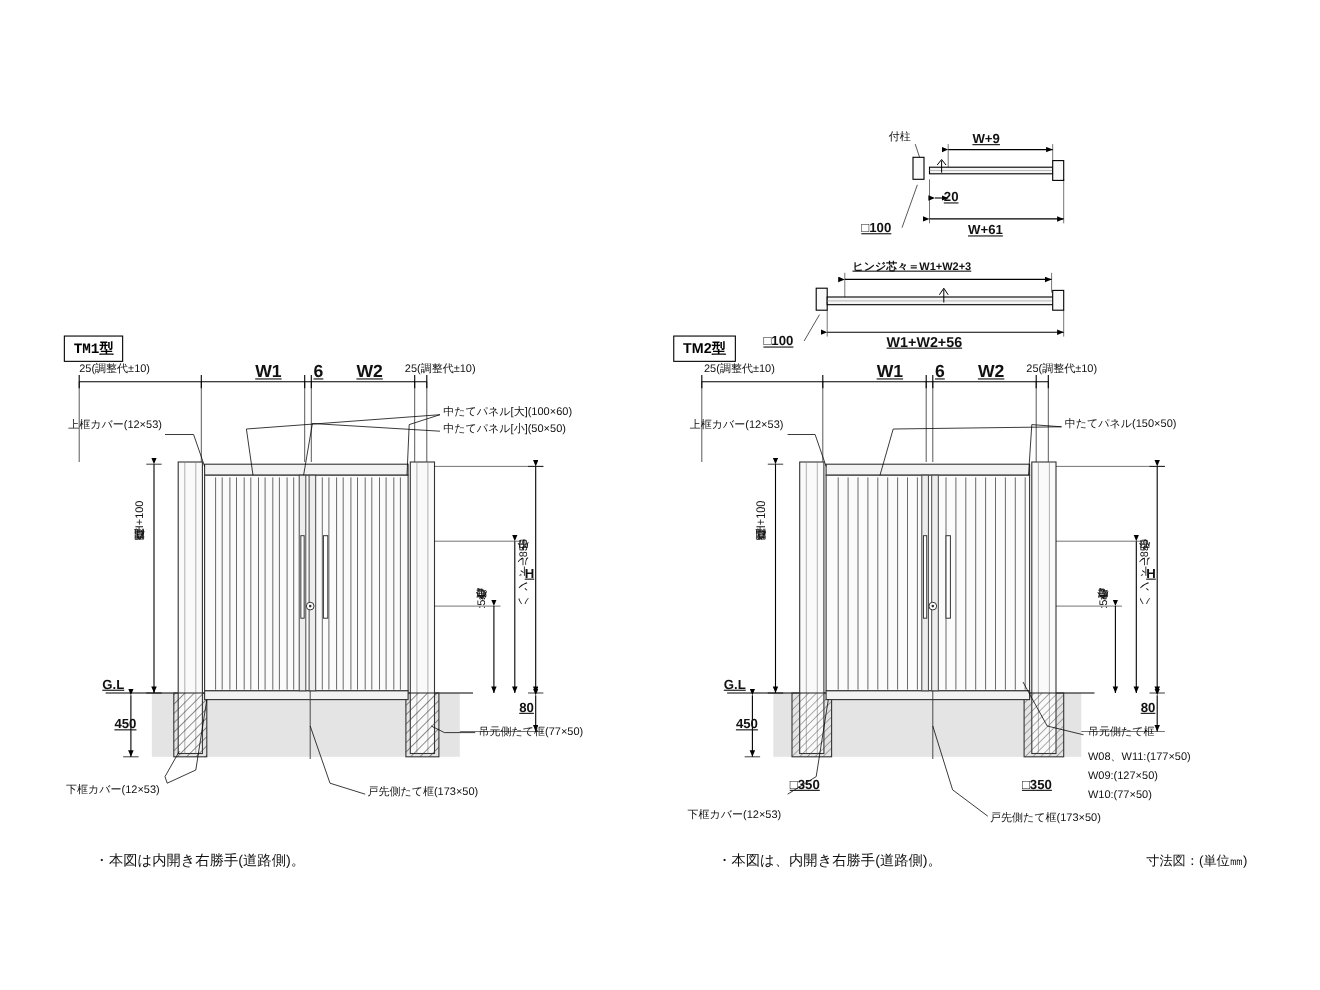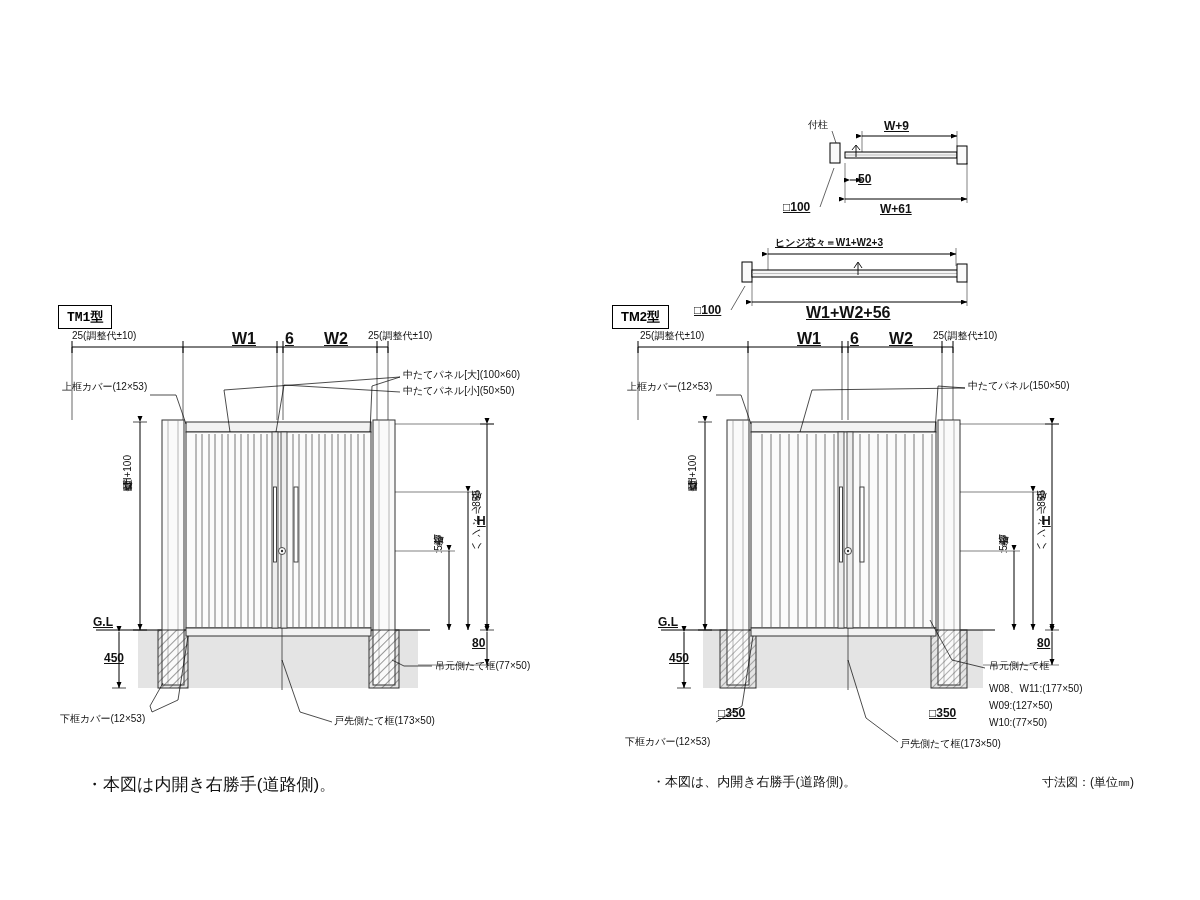--- a/index.html
+++ b/index.html
@@ -312,32 +312,32 @@
   <div class="lbl b" style="left:477px;top:514px;font-size:12px;">H</div>
   <div class="lbl b" style="left:472px;top:636px;font-size:12px;">80</div>
   <div class="lbl b" style="left:104px;top:651px;font-size:12px;">450</div>
 
   <div class="lbl b" style="left:93px;top:615px;font-size:12px;">G.L</div>
 
   <div class="lbl sm" style="left:435px;top:660px;">吊元側たて框(77×50)</div>
   <div class="lbl sm" style="left:334px;top:715px;">戸先側たて框(173×50)</div>
   <div class="lbl sm" style="left:60px;top:713px;">下框カバー(12×53)</div>
 
-  <div class="lbl" style="left:86px;top:774px;font-size:17px;">・本図は内開き右勝手(道路側)。</div>
+  <div class="lbl" style="left:86px;top:774px;font-size:13px;">・本図は内開き右勝手(道路側)。</div>
 
   <div class="boxlbl" style="left:612px;top:305px;">TM2型</div>
 
   <div class="lbl sm" style="left:808px;top:119px;">付柱</div>
   <div class="lbl b" style="left:884px;top:119px;font-size:12px;">W+9</div>
-  <div class="lbl b" style="left:858px;top:172px;font-size:12px;">50</div>
+  <div class="lbl b" style="left:858px;top:172px;font-size:12px;">20</div>
   <div class="lbl b" style="left:880px;top:202px;font-size:12px;">W+61</div>
   <div class="lbl b" style="left:783px;top:200px;font-size:12px;">□100</div>
 
   <div class="lbl sm b" style="left:775px;top:237px;">ヒンジ芯々＝W1+W2+3</div>
-  <div class="lbl b" style="left:806px;top:303px;font-size:16px;text-align:right;">W1+W2+56</div>
+  <div class="lbl b" style="left:806px;top:303px;font-size:13px;text-align:right;">W1+W2+56</div>
   <div class="lbl b" style="left:694px;top:303px;font-size:12px;">□100</div>
 
   <div class="lbl sm" style="left:640px;top:330px;">25(調整代±10)</div>
   <div class="lbl b" style="left:797px;top:329px;">W1</div>
   <div class="lbl b" style="left:850px;top:329px;">6</div>
   <div class="lbl b" style="left:889px;top:329px;">W2</div>
   <div class="lbl sm" style="left:933px;top:330px;">25(調整代±10)</div>
 
   <div class="lbl sm" style="left:627px;top:381px;">上框カバー(12×53)</div>
   <div class="lbl sm" style="left:968px;top:380px;">中たてパネル(150×50)</div>

